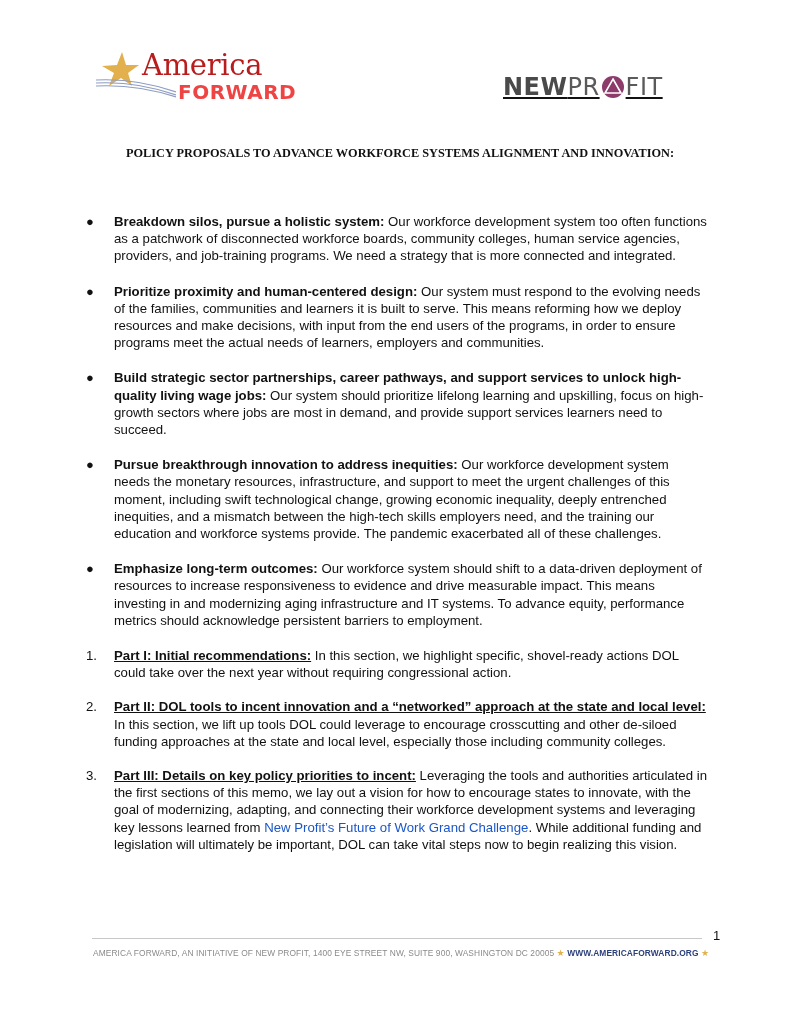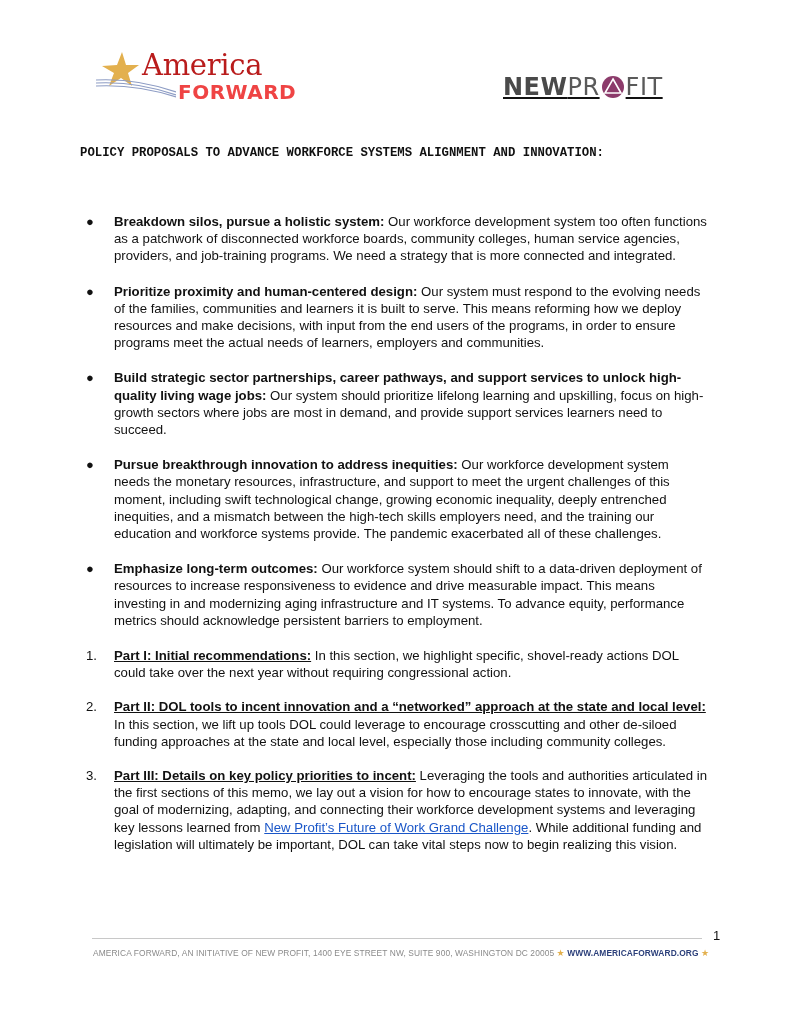--- a/index.html
+++ b/index.html
@@ -12,36 +12,36 @@
     .logo-af .star { position: absolute; left: 4px; top: 4px; width: 40px; height: 40px; }
     .logo-af .waves { position: absolute; left: 0px; top: 30px; width: 80px; height: 22px; }
     .logo-af .america { position: absolute; left: 46px; top: 2px; font-family: "DejaVu Serif", serif; font-size: 29px; color: #b91c1c; letter-spacing: -0.3px; }
     .logo-af .forward { position: absolute; left: 82px; top: 34px; font-family: "DejaVu Sans", sans-serif; font-weight: bold; font-size: 20px; color: #ef4444; letter-spacing: 0.5px; }
 
     .logo-np { position: absolute; left: 503px; top: 70px; height: 34px; display: flex; align-items: center; text-decoration: underline; }
     .logo-np .np-new { font-family: "DejaVu Sans", sans-serif; font-weight: bold; font-size: 24px; color: #4a4a4a; letter-spacing: 0.5px; }
     .logo-np .np-pr, .logo-np .np-fit { font-family: "DejaVu Sans", sans-serif; font-size: 24px; color: #5a5a5a; letter-spacing: 0.5px; }
     .logo-np .np-o { display: inline-block; width: 24px; height: 24px; margin: 0 1px; }
 
-    .title { position: absolute; left: 80px; width: 640px; top: 145px; font-weight: bold; font-size: 12.3px; line-height: 17px; font-family: Liberation Mono, monospace; }
+    .title { position: absolute; left: 80px; width: 640px; top: 145px; text-align: center; font-weight: bold; font-size: 12.3px; line-height: 17px; font-family: Liberation Serif, serif; }
 
     .content { position: absolute; left: 92px; width: 615px; top: 195px; font-size: 13.2px; line-height: 17.2px; font-family: "Liberation Sans", sans-serif; }
     .content p { margin: 0; }
     .u { text-decoration: underline; font-weight: bold; }
     b { font-weight: bold; }
 
     .bullets { list-style: none; margin: 18px 0 0 0; padding: 0; }
     .bullets li { position: relative; padding-left: 22px; margin-bottom: 18px; }
     .bullets li .dot { position: absolute; left: -6px; top: 0; font-size: 13px; }
 
     .section-head { margin-top: 0; }
     .parts { list-style: none; margin: 17px 0 0 0; padding: 0; }
     .parts li { position: relative; padding-left: 22px; margin-bottom: 17px; }
     .parts li .num { position: absolute; left: -6px; top: 0; }
-    a.link { color: #1a56c8; text-decoration: underline; }
+    a.link { color: #1a56c8; }
 
     .footer-line { position: absolute; left: 92px; top: 938px; width: 610px; height: 1px; background: #c8c8c8; }
     .page-num { position: absolute; left: 713px; top: 928px; font-size: 13px; }
     .footer { position: absolute; left: 93px; top: 948px; font-size: 8.4px; color: #8a8a8a; letter-spacing: 0.1px; white-space: nowrap; }
     .footer .star-f { color: #e3b04e; font-size: 9px; }
     .footer .web { color: #2b3f7a; font-weight: bold; }
   </style>
 </head>
 <body>
 

